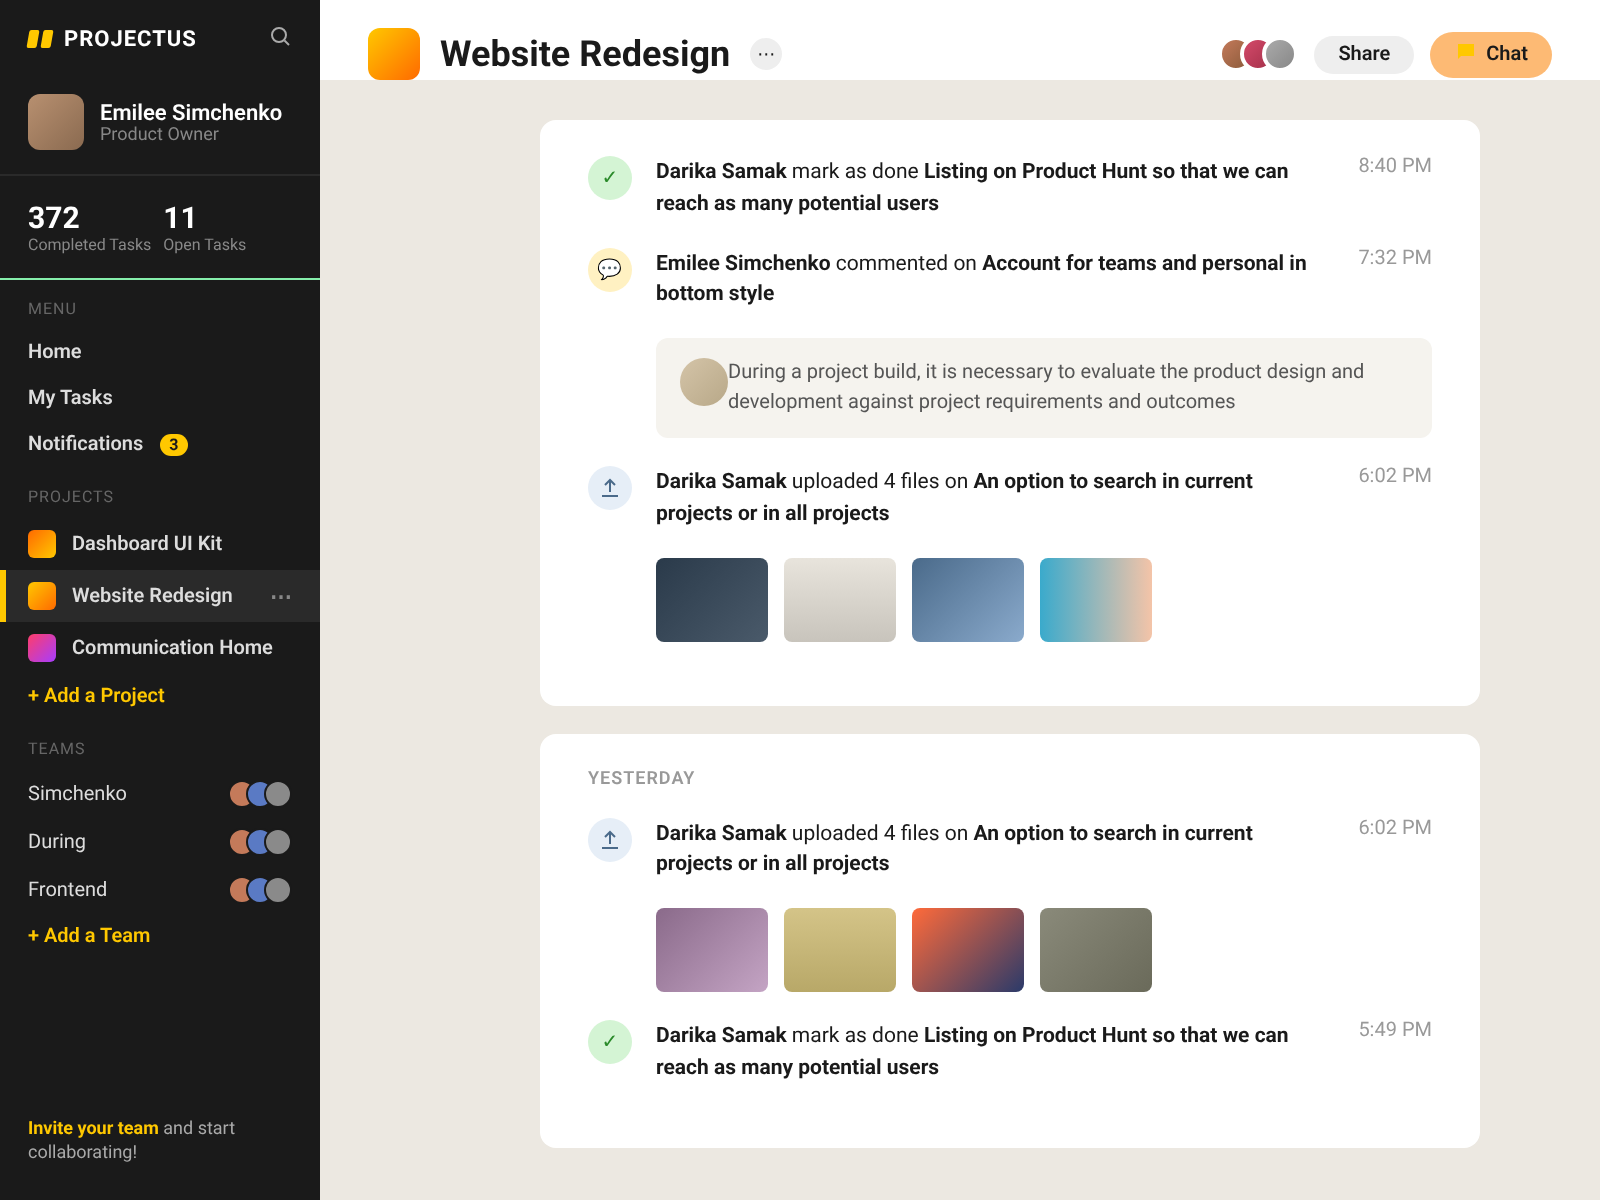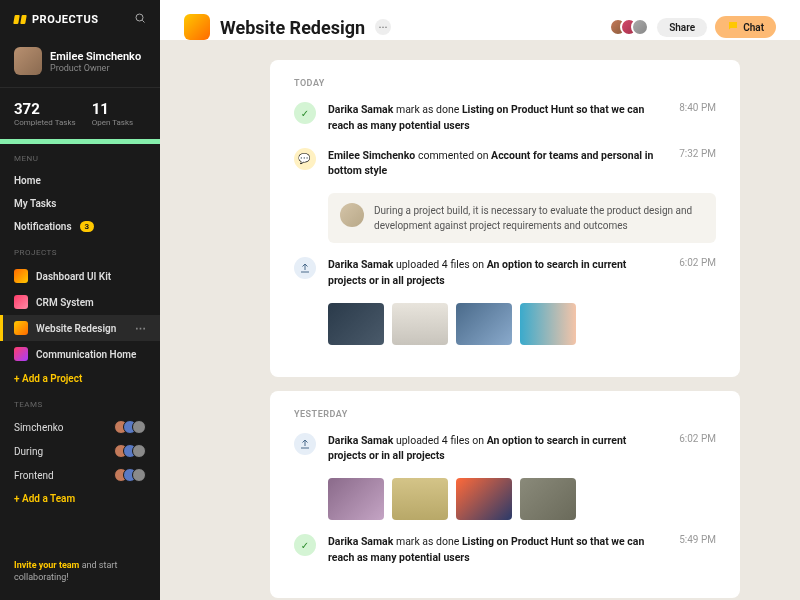--- a/index.html
+++ b/index.html
@@ -7,21 +7,21 @@
 .sidebar{width:160px;background:#1a1a1a;color:#fff;display:flex;flex-direction:column;padding:12px 0;overflow-y:auto}
 .brand{display:flex;align-items:center;gap:6px;padding:0 14px 12px}
 .brand-logo{display:inline-flex;gap:2px}
 .brand-logo span{width:5px;height:9px;background:#ffc800;border-radius:1px;transform:skewX(-10deg)}
 .brand-title{font-weight:700;font-size:11px;letter-spacing:.5px}
 .brand-search{margin-left:auto}
 .profile{display:flex;align-items:center;gap:8px;padding:8px 14px 12px;border-bottom:1px solid #2a2a2a}
 .avatar{width:28px;height:28px;border-radius:6px;background:linear-gradient(135deg,#b89070,#8a6a50)}
 .profile-name{font-size:11px;font-weight:600}
 .profile-role{font-size:9px;color:#888}
-.stats{display:flex;gap:16px;padding:12px 14px;border-bottom:5px solid #86efac}
+.stats{display:flex;gap:6px;padding:12px 14px;border-bottom:1px solid #86efac}
 .stat-num{font-size:15px;font-weight:700}
 .stat-lbl{font-size:8px;color:#888}
 .sec-title{font-size:8px;color:#666;letter-spacing:.5px;padding:10px 14px 6px}
 .nav-item{display:flex;align-items:center;gap:8px;padding:6px 14px;font-size:10px;font-weight:600;color:#ddd;cursor:pointer}
 .nav-item.active{background:#2a2a2a;border-left:3px solid #ffc800;padding-left:11px}
 .badge{background:#ffc800;color:#1a1a1a;border-radius:8px;font-size:8px;padding:1px 5px;font-weight:700}
 .proj-icon{width:14px;height:14px;border-radius:3px;flex-shrink:0}
 .more-dots{margin-left:auto;color:#888;font-size:11px}
 .add-link{color:#ffc800;font-size:10px;font-weight:600;padding:6px 14px;cursor:pointer}
 .team-row{display:flex;align-items:center;padding:5px 14px;font-size:10px;color:#ddd;cursor:pointer}
@@ -46,21 +46,21 @@
 .card{background:#fff;border-radius:8px;padding:18px 24px;margin-bottom:14px}
 .day-label{font-size:9px;color:#999;letter-spacing:.5px;font-weight:600;margin-bottom:14px}
 .act{display:flex;gap:12px;margin-bottom:14px}
 .act-icon{width:22px;height:22px;border-radius:50%;display:flex;align-items:center;justify-content:center;flex-shrink:0;font-size:10px}
 .act-icon.done{background:#d4f4d4;color:#2a8a2a}
 .act-icon.comment{background:#fff1c2;color:#8a6a00}
 .act-icon.upload{background:#e6eef7;color:#4a6a8a}
 .act-body{flex:1;font-size:10.5px;line-height:1.5}
 .act-body strong{font-weight:700}
 .act-time{font-size:10px;color:#999;flex-shrink:0}
-.comment-box{background:#f5f3ee;border-radius:6px;padding:10px 12px;margin:6px 0 14px 34px;display:flex;gap:10px;align-items:flex-start}
+.comment-box{background:#f5f3ee;border-radius:6px;padding:10px 12px;margin:6px 0 14px 34px;display:flex;align-items:flex-start}
 .comment-av{width:24px;height:24px;border-radius:50%;background:linear-gradient(135deg,#d4c4a8,#b8a888);flex-shrink:0}
 .comment-txt{font-size:10px;color:#555;line-height:1.5}
 .thumbs{display:flex;gap:8px;margin:8px 0 14px 34px}
 .thumb{width:56px;height:42px;border-radius:4px}
 svg{width:12px;height:12px}
 </style>
 </head>
 <body>
 
 <div class="sidebar">
@@ -98,24 +98,20 @@
   <div class="nav-item">
     <span>Notifications</span>
     <span class="badge">3</span>
   </div>
   <div class="sec-title">PROJECTS</div>
   <div id="proj-list">
       <div class="nav-item">
         <span class="proj-icon" style="background:linear-gradient(135deg,#ff6a00,#ffc800)"></span>
         <span>Dashboard UI Kit</span>
       </div>
-      <div class="nav-item">
-        <span class="proj-icon" style="background:linear-gradient(135deg,#ff3d6a,#ff8aa6)"></span>
-        <span>CRM System</span>
-      </div>
       <div class="nav-item active">
         <span class="proj-icon" style="background:linear-gradient(135deg,#ffc800,#ff6a00)"></span>
         <span>Website Redesign</span>
         <span class="more-dots">⋯</span>
       </div>
       <div class="nav-item">
         <span class="proj-icon" style="background:linear-gradient(135deg,#ff3d6a,#a63dff)"></span>
         <span>Communication Home</span>
       </div>
     </div>
@@ -171,21 +167,20 @@
                 <path d="M4 4h16v12H7l-3 3z"></path>
               </svg></span>
           <span>Chat</span>
         </div>
       </div>
     </div>
   </div>
 
   <div class="content">
     <div class="card">
-      <div class="day-label">TODAY</div>
 
       <div class="act">
         <div class="act-icon done">✓</div>
         <div class="act-body"><strong>Darika Samak</strong><span> mark as done </span><strong>Listing on Product Hunt so that we can reach as many potential users</strong></div>
         <div class="act-time">8:40 PM</div>
       </div>
 
       <div class="act">
         <div class="act-icon comment">💬</div>
         <div class="act-body"><strong>Emilee Simchenko</strong><span> commented on </span><strong>Account for teams and personal in bottom style</strong></div>

